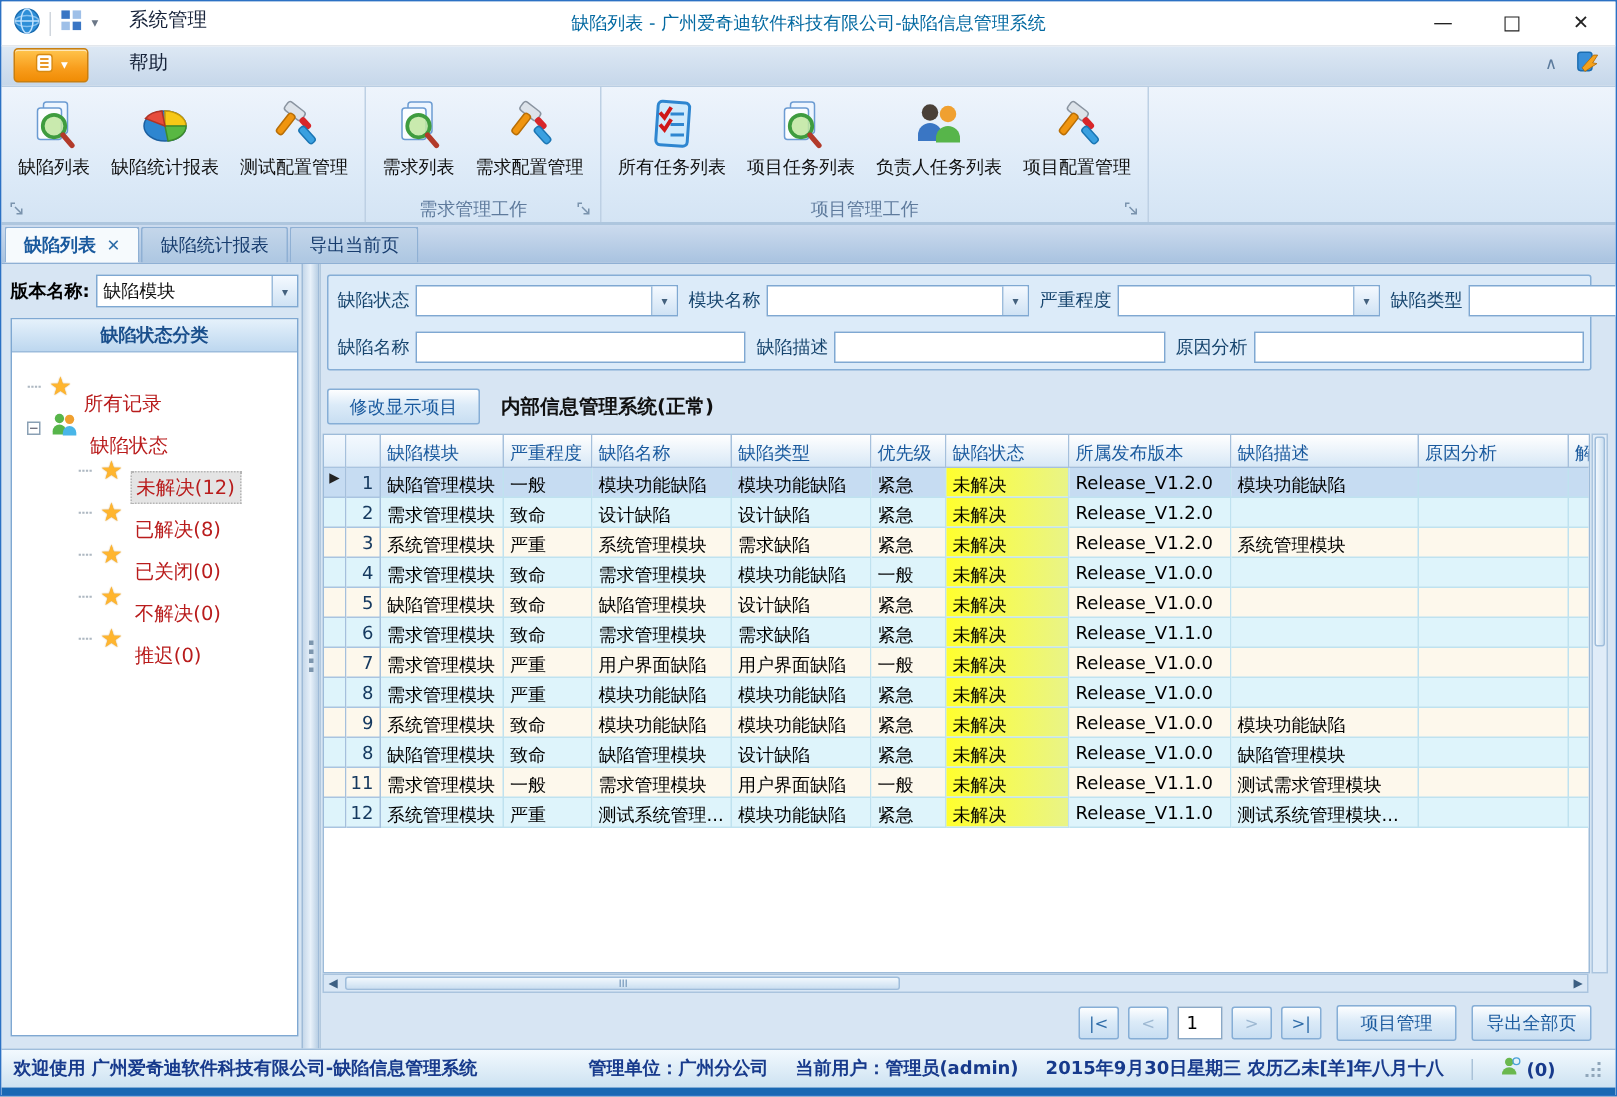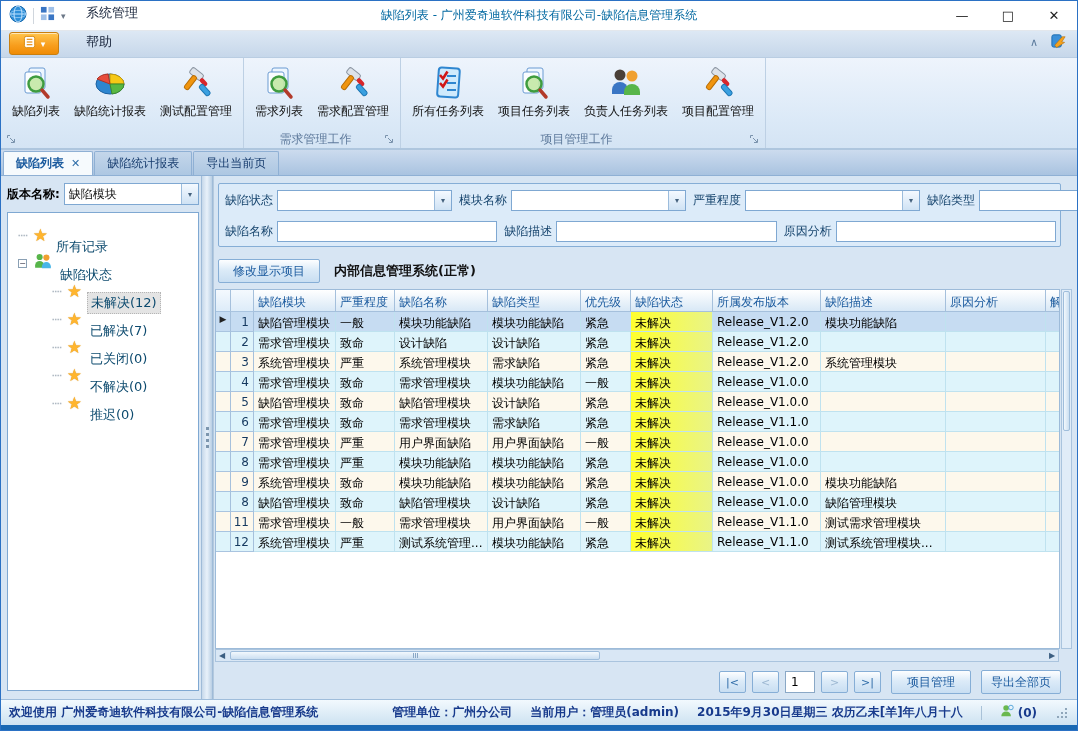--- a/index.html
+++ b/index.html
@@ -48,21 +48,21 @@
   #sidebar{position:absolute;left:2px;top:0;width:198px;bottom:0;background:#d7e5f3;}
   #version-row{position:absolute;left:4px;top:6px;right:2px;height:24px;display:flex;align-items:center;}
   #version-label{font-size:12px;font-weight:bold;color:#000;margin-right:4px;white-space:nowrap;}
   .combo{flex:1;height:22px;background:#fff;border:1px solid #7fa8d2;display:flex;align-items:center;}
   .combo .combo-text{flex:1;font-size:12px;color:#111;padding-left:4px;white-space:nowrap;overflow:hidden;}
   .combo-btn{width:17px;height:100%;background:linear-gradient(#f4f9ff,#cfe2f4);border-left:1px solid #9cbcdc;display:flex;align-items:center;justify-content:center;font-size:8px;color:#44617e;}
   #tree-panel{position:absolute;left:4px;right:2px;top:36px;bottom:8px;background:#fff;border:1px solid #7fa8d2;}
   #tree-header{height:22px;background:linear-gradient(#e5f1fb,#bdd7ef);border-bottom:1px solid #9cbcdc;display:flex;align-items:center;justify-content:center;font-size:12px;font-weight:bold;color:#1a4f8c;}
   #tree{padding:8px 0 0 10px;}
   .titem{display:flex;align-items:center;height:28px;gap:5px;white-space:nowrap;}
-  .titem .tlabel{font-size:13px;color:#0c4a6e;padding:1px 3px;margin-top:24px;}
+  .titem .tlabel{font-size:13px;color:#b91c1c;padding:1px 3px;margin-top:24px;}
   .titem.selected .tlabel{background:#e4e4e4;border:1px dotted #b5b5b5;}
   .titem.lvl2{margin-left:34px;}
   .expander{width:9px;height:9px;border:1px solid #8aa0b4;background:#fff;font-size:8px;line-height:7px;text-align:center;color:#445;margin-right:2px;}
   .star{color:#ffb52e;font-size:17px;text-shadow:0 0 1px #c8861c;line-height:1;}
   .tree-dots{color:#aeb8c2;}
 
   
   #splitter{position:absolute;left:200px;top:0;width:12px;bottom:0;background:linear-gradient(90deg,#c6d8ea,#e8f1fa 50%,#b9cfe4);border-left:1px solid #9fbbd8;border-right:1px solid #9fbbd8;display:flex;flex-direction:column;align-items:center;justify-content:center;gap:3px;}
   #splitter i{width:3px;height:3px;background:#7d96ae;display:block;}
 
@@ -342,20 +342,21 @@
 
     <div id="sidebar">
       <div id="version-row">
         <span id="version-label">版本名称:</span>
         <div class="combo">
           <span class="combo-text">缺陷模块</span>
           <span class="combo-btn">▾</span>
         </div>
       </div>
       <div id="tree-panel">
+        <div id="tree-header">缺陷状态分类</div>
         <div id="tree">
             <div class="titem lvl1">
               <span class="tree-dots">┈</span>
               <span><span class="star">★</span></span>
               <span class="tlabel">所有记录</span>
             </div>
             <div class="titem lvl1">
               <span class="expander">−</span>
               <span><svg width="18" height="17" viewBox="0 0 32 30">
                   <circle cx="10" cy="7" r="5.5" fill="#58b54a"></circle>
@@ -366,21 +367,21 @@
               <span class="tlabel">缺陷状态</span>
             </div>
             <div class="titem lvl2 selected">
               <span class="tree-dots">┈</span>
               <span><span class="star">★</span></span>
               <span class="tlabel">未解决(12)</span>
             </div>
             <div class="titem lvl2">
               <span class="tree-dots">┈</span>
               <span><span class="star">★</span></span>
-              <span class="tlabel">已解决(7)</span>
+              <span class="tlabel">已解决(8)</span>
             </div>
             <div class="titem lvl2">
               <span class="tree-dots">┈</span>
               <span><span class="star">★</span></span>
               <span class="tlabel">已关闭(0)</span>
             </div>
             <div class="titem lvl2">
               <span class="tree-dots">┈</span>
               <span><span class="star">★</span></span>
               <span class="tlabel">不解决(0)</span>

